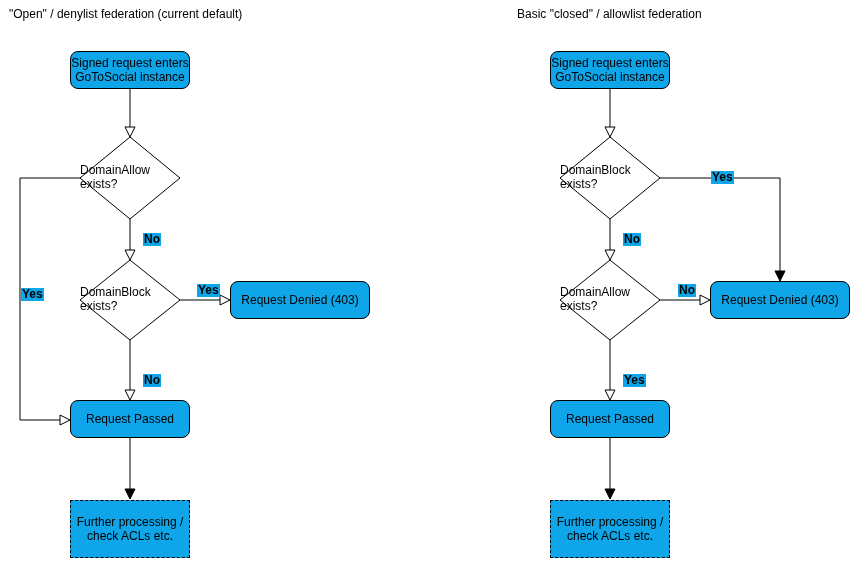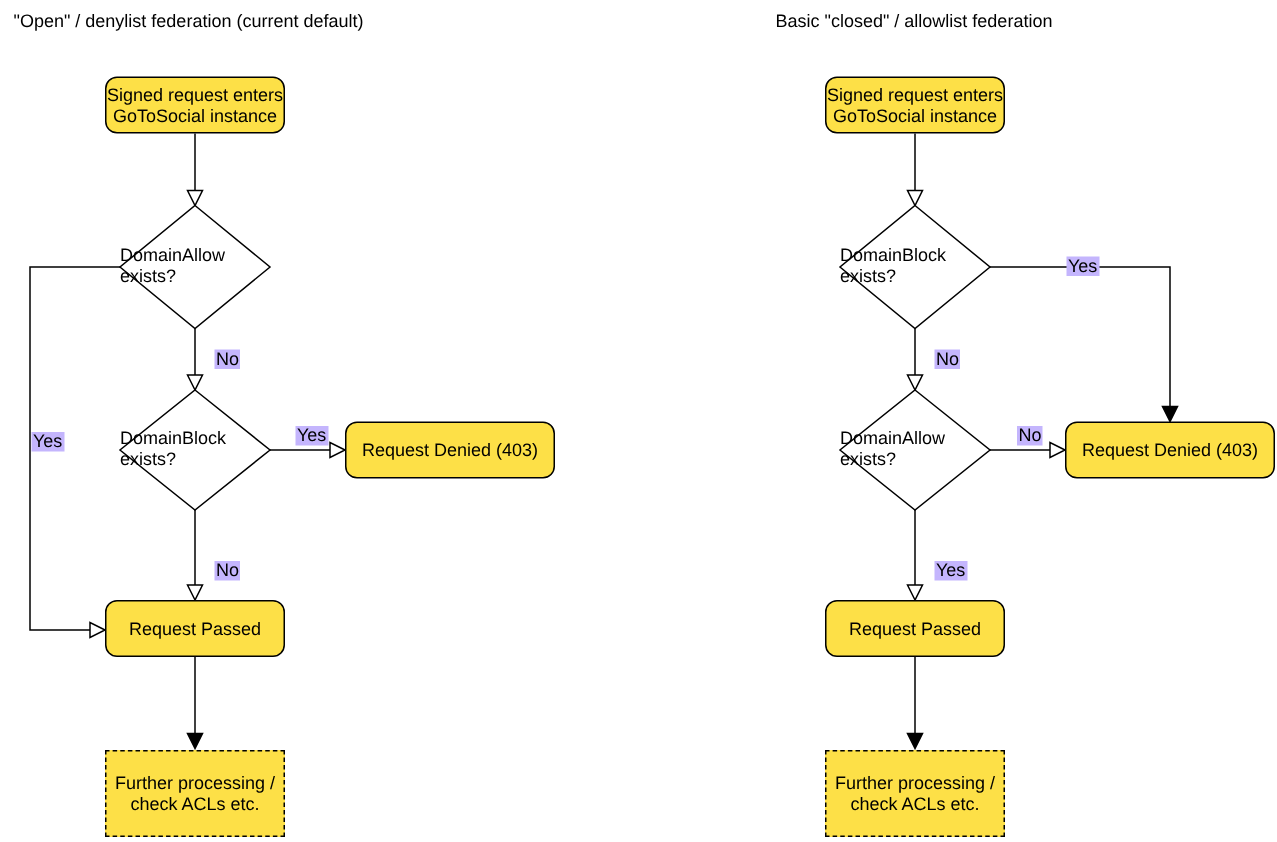--- a/index.html
+++ b/index.html
@@ -1,25 +1,25 @@
 <!DOCTYPE html>
 <html><head>
 <meta charset="utf-8">
 <style>
   html,body{margin:0;padding:0;background:#ffffff;}
   body{width:851px;height:561px;font-family:"Liberation Sans",sans-serif;font-size:12px;color:#000;}
   #canvas{position:relative;width:851px;height:561px;background:#ffffff;overflow:hidden;}
   #wires{position:absolute;left:0;top:0;}
   .title{position:absolute;white-space:pre;line-height:14px;}
-  .node{position:absolute;box-sizing:border-box;background:#fde047;border:1px solid #000000;
+  .node{position:absolute;box-sizing:border-box;background:#0ea5e9;border:1px solid #000000;
         border-radius:8px;display:flex;align-items:center;justify-content:center;
         text-align:center;white-space:pre-line;line-height:14px;}
   .node.dashed{border:1px dashed #000000;border-radius:0;text-align:center;}
   .diamond-label{position:absolute;white-space:pre-line;line-height:14px;}
-  .edge-label{position:absolute;background:#c4b5fd;line-height:13px;padding:0 1px;}
+  .edge-label{position:absolute;background:#0ea5e9;line-height:13px;padding:0 1px;font-weight:bold;}
 </style>
 </head>
 <body>
 
 <div id="canvas">
 
   <svg id="wires" width="851" height="561" viewBox="0 0 851 561" fill="none" stroke="#000000" stroke-width="1">
 
     <g>
 

